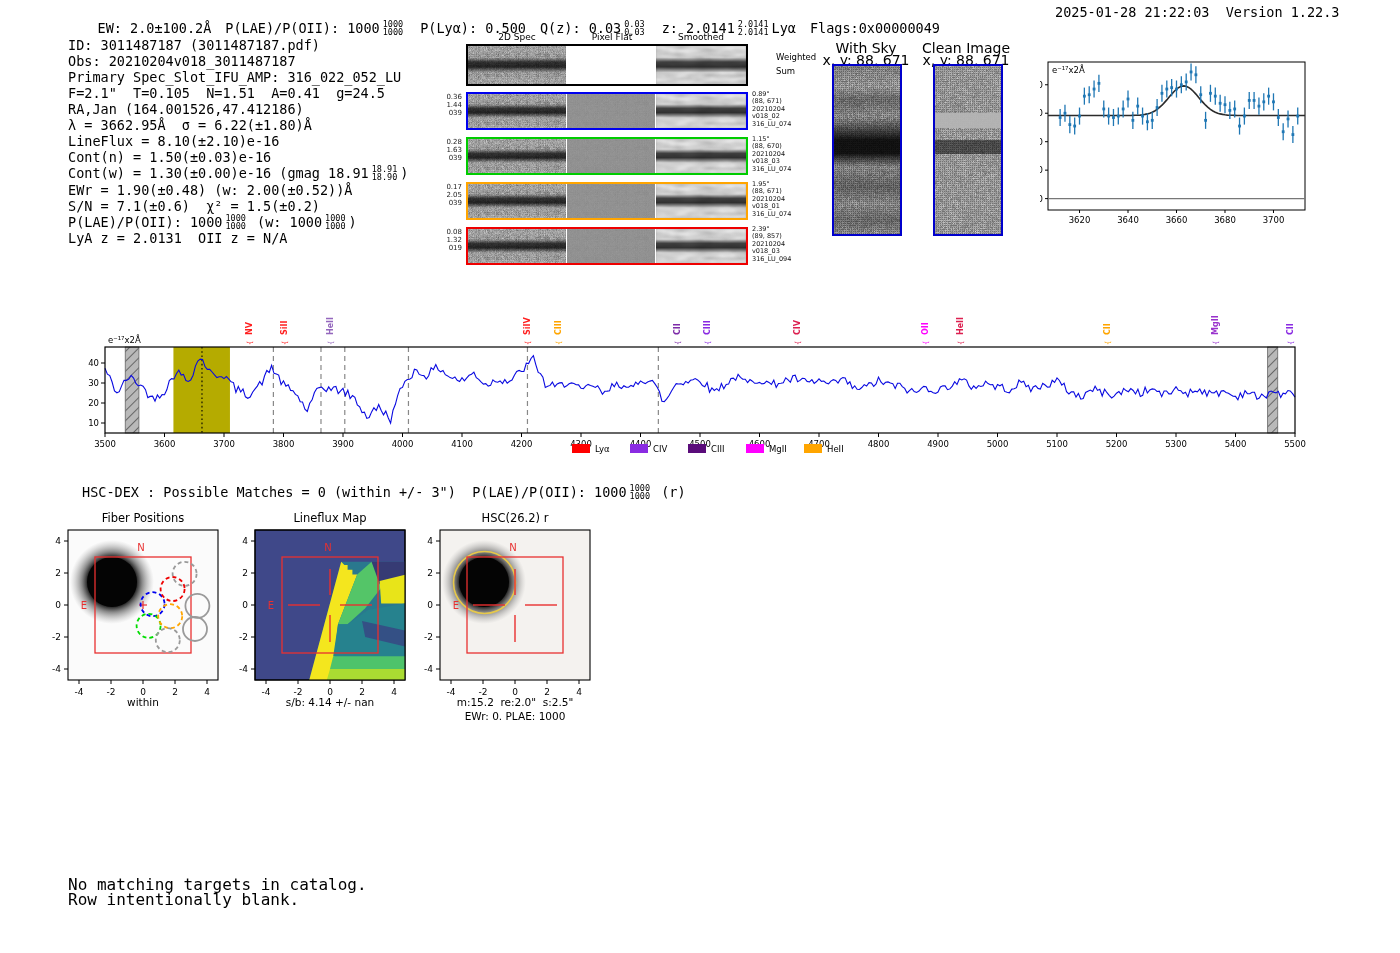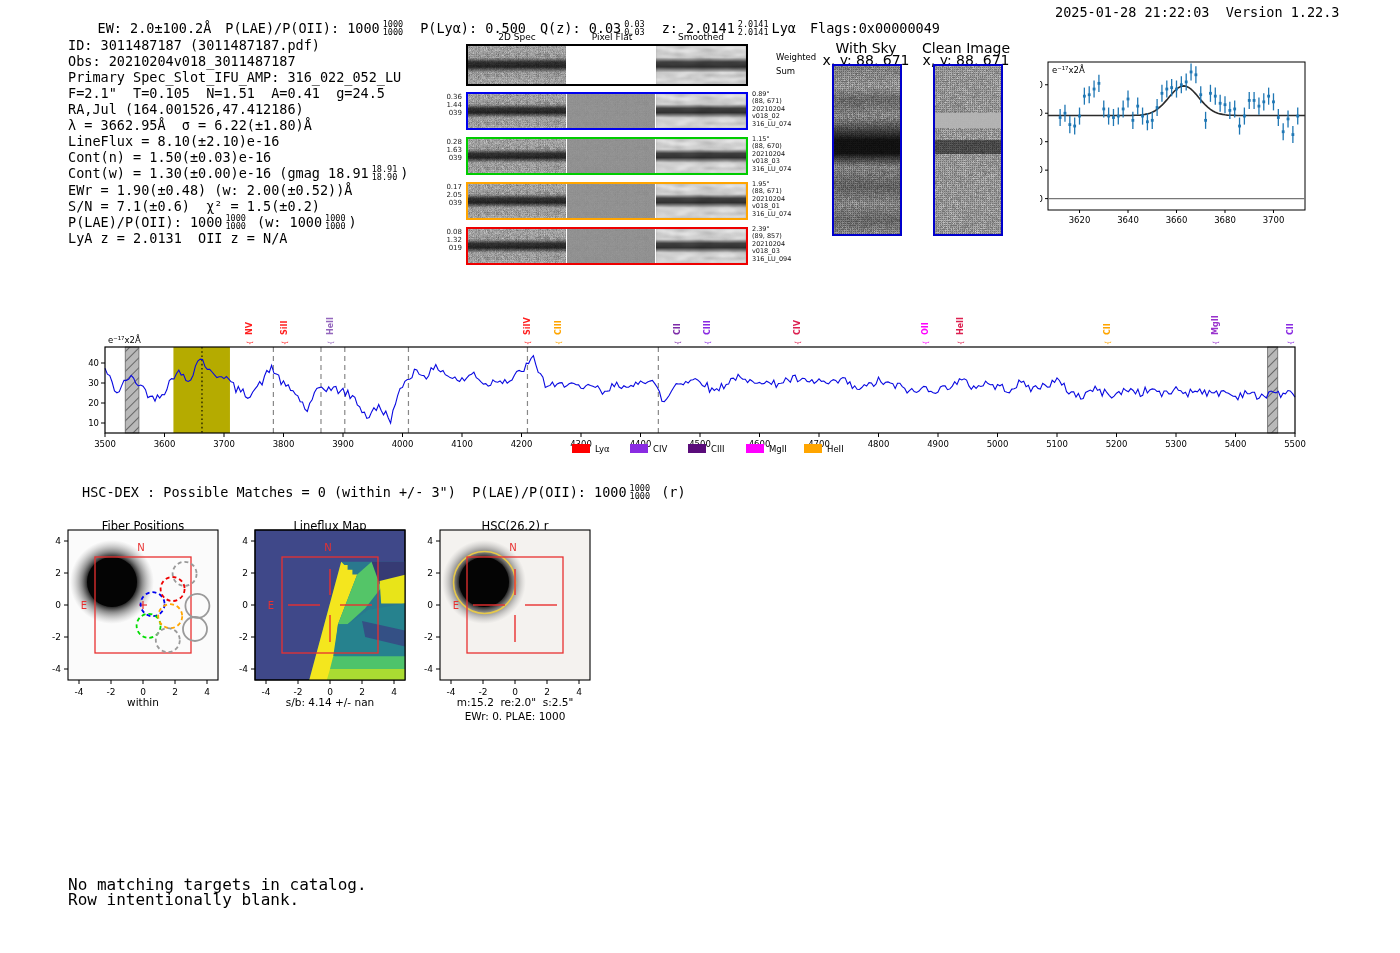--- a/index.html
+++ b/index.html
@@ -11,21 +11,21 @@
         font-size:8.5px;line-height:8.5px;margin:0 3px;position:relative;top:-1px;}
   .hseg{margin-right:14px;}
   .infoline{position:absolute;left:68px;font-family:"DejaVu Sans Mono",monospace;
             font-size:13.5px;white-space:pre;}
   .coltitle{position:absolute;font-size:9px;transform:translateX(-50%);}
   .row2d{position:absolute;left:466px;width:278px;height:34px;border:2px solid #000;background:#fff;}
   .row2d svg{position:absolute;top:0;}
   .lblL{position:absolute;width:22px;text-align:right;font-size:7px;line-height:8px;color:#222;}
   .lblR{position:absolute;left:752px;width:64px;font-size:6.5px;line-height:7.4px;color:#111;white-space:pre-line;}
   .cut-title{position:absolute;font-size:14px;transform:translateX(-50%);text-align:right;}
-  .paneltitle{position:absolute;font-size:11.5px;transform:translateX(-50%);margin-top:8px;}
+  .paneltitle{position:absolute;font-size:11.5px;transform:translateX(-50%);}
   .panelcap{position:absolute;font-size:10.5px;transform:translateX(-50%);white-space:pre;}
   .footline{position:absolute;left:68px;font-family:"DejaVu Sans Mono",monospace;font-size:16px;white-space:pre;}
 </style>
 </head>
 <body>
 
 <div class="page">
 
   <svg width="0" height="0" style="position:absolute" aria-hidden="true">
     <defs>
@@ -78,21 +78,21 @@
 
   <div class="abs mono" style="left:65px;top:4px;">
     <span class="hseg">EW: 2.0±100.2Å</span><span>P(LAE)/P(OII): 1000</span><span class="frac"><span>1000</span><span>1000</span></span><span class="hseg"></span><span class="hseg">P(Lyα): 0.500</span><span>Q(z): 0.03</span><span class="frac"><span>0.03</span><span>0.03</span></span><span class="hseg"></span><span>z: 2.0141</span><span class="frac"><span>2.0141</span><span>2.0141</span></span><span class="hseg">Lyα</span><span>Flags:0x00000049</span>
   </div>
   <div class="abs mono" style="left:1055px;top:4px;"><span>2025-01-28 21:22:03</span>  <span>Version 1.22.3</span></div>
 
   <div class="infoline" style="top:37px">ID: 3011487187 (3011487187.pdf)</div>
   <div class="infoline" style="top:53px">Obs: 20210204v018_3011487187</div>
   <div class="infoline" style="top:69px">Primary Spec_Slot_IFU_AMP: 316_022_052_LU</div>
   <div class="infoline" style="top:85px">F=2.1"  T=0.105  N=1.51  A=0.41  g=24.5</div>
-  <div class="infoline" style="top:101px">RA,Jul (164.001526,47.412186)</div>
+  <div class="infoline" style="top:101px">RA,Jan (164.001526,47.412186)</div>
   <div class="infoline" style="top:117px">λ = 3662.95Å  σ = 6.22(±1.80)Å</div>
   <div class="infoline" style="top:133px">LineFlux = 8.10(±2.10)e-16</div>
   <div class="infoline" style="top:149px">Cont(n) = 1.50(±0.03)e-16</div>
   <div class="infoline" style="top:165px"><span>Cont(w) = 1.30(±0.00)e-16 (gmag 18.91</span><span class="frac"><span>18.91</span><span>18.90</span></span><span>)</span></div>
   <div class="infoline" style="top:182px">EWr = 1.90(±0.48) (w: 2.00(±0.52))Å</div>
   <div class="infoline" style="top:198px">S/N = 7.1(±0.6)  χ² = 1.5(±0.2)</div>
   <div class="infoline" style="top:214px"><span>P(LAE)/P(OII): 1000</span><span class="frac"><span>1000</span><span>1000</span></span> <span>(w: 1000</span><span class="frac"><span>1000</span><span>1000</span></span><span>)</span></div>
   <div class="infoline" style="top:230px">LyA z = 2.0131  OII z = N/A</div>
 
   <div class="coltitle" style="left:517px;top:32px">2D Spec</div>

